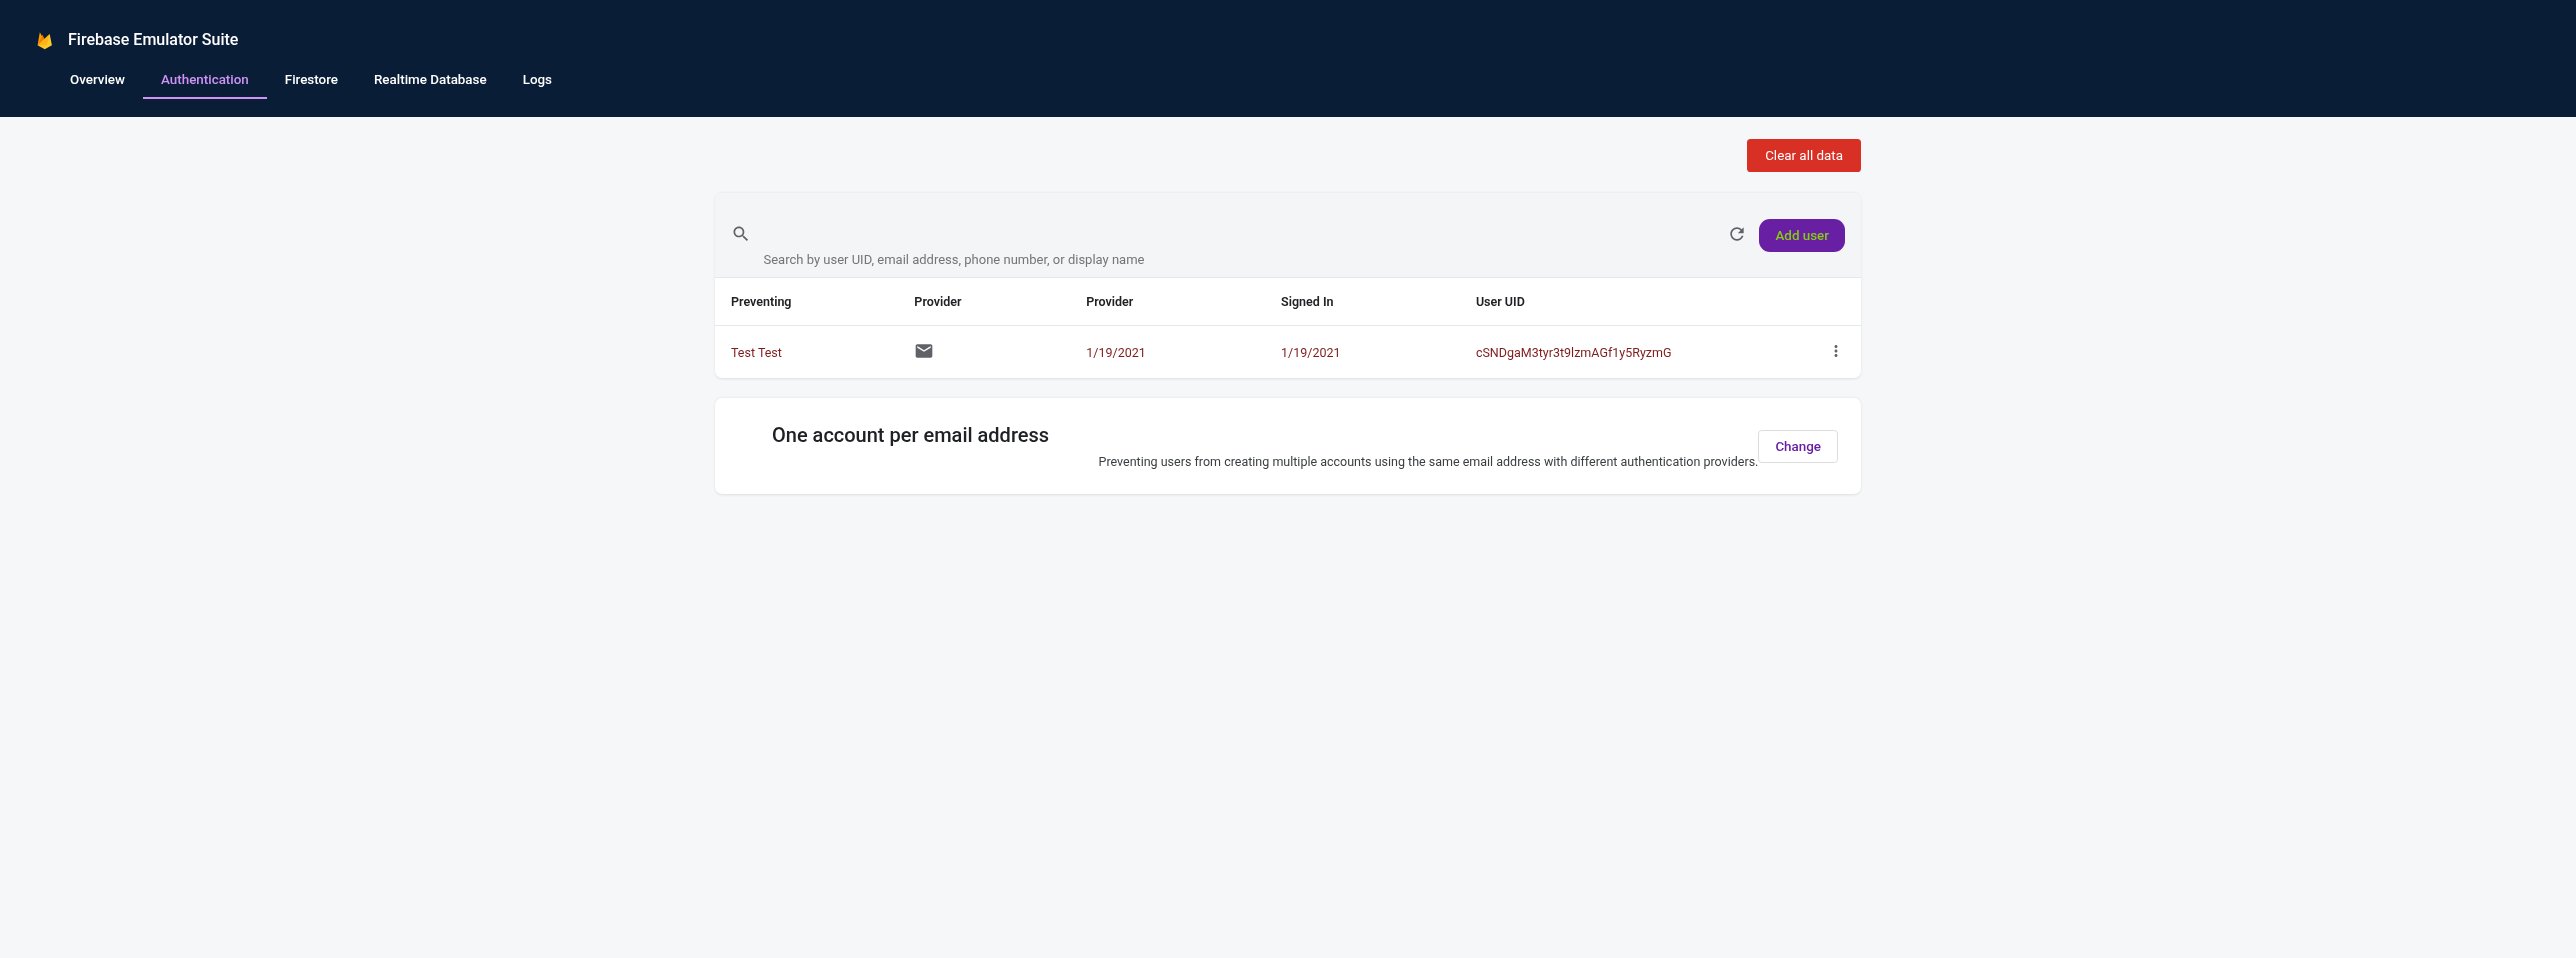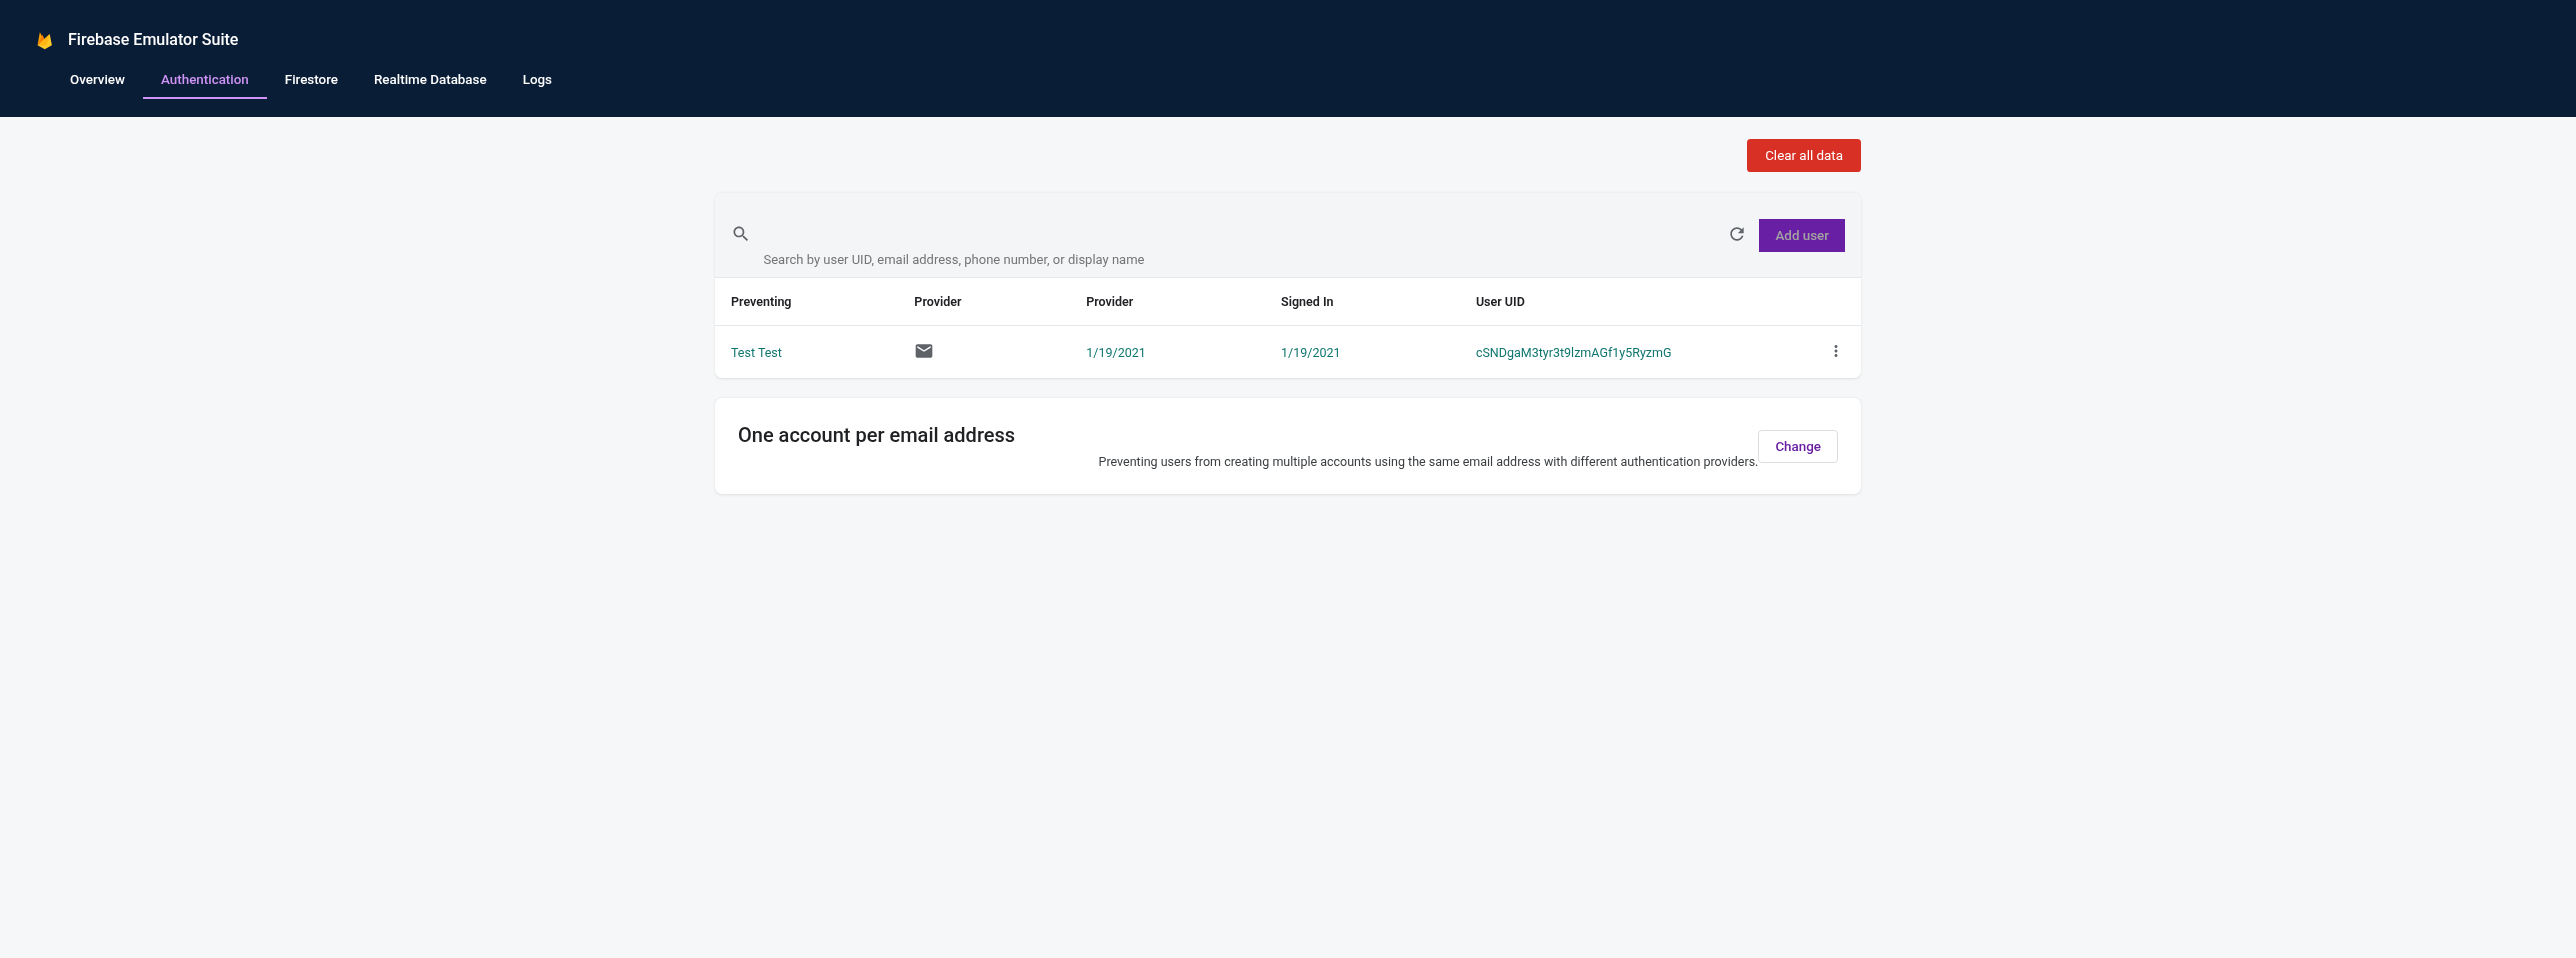--- a/index.html
+++ b/index.html
@@ -127,47 +127,47 @@
     }
 
     .refresh-icon {
       color: #5f6368;
       cursor: pointer;
       flex-shrink: 0;
     }
 
     .add-user-button {
       background-color: #681fa3;
-      color: #a3a3a3;
+      color: #84cc16;
       border: none;
       padding: 9px 16px;
       font-size: 13.4px;
       font-weight: 500;
-      border-radius: 0;
+      border-radius: 11px;
       cursor: pointer;
     }
 
     .users-table {
       width: 100%;
       border-collapse: collapse;
     }
 
     .users-table th {
       text-align: left;
       font-weight: 600;
       font-size: 12.5px;
       color: #202124;
       padding: 16px 16px;
       border-bottom: 0.9px solid #e5e7eb;
     }
 
     .users-table td {
       padding: 14.3px 16px;
       font-size: 12.5px;
-      color: #0f766e;
+      color: #7f1d1d;
       border-bottom: 0.9px solid #f0f0f0;
       vertical-align: middle;
     }
 
     .users-table tr:last-child td {
       border-bottom: none;
     }
 
     .col-identifier { width: 16%; }
     .col-provider { width: 15%; }
@@ -197,20 +197,21 @@
 
     .settings-text {
       flex: 1;
     }
 
     .settings-title {
       font-size: 20px;
       font-weight: 500;
       color: #202124;
       margin-bottom: 7.2px;
+      margin-left: 34px;
     }
 
     .settings-description {
       font-size: 12.5px;
       color: #3c4043;
       text-align: right;
     }
 
     .change-button {
       background-color: white;

